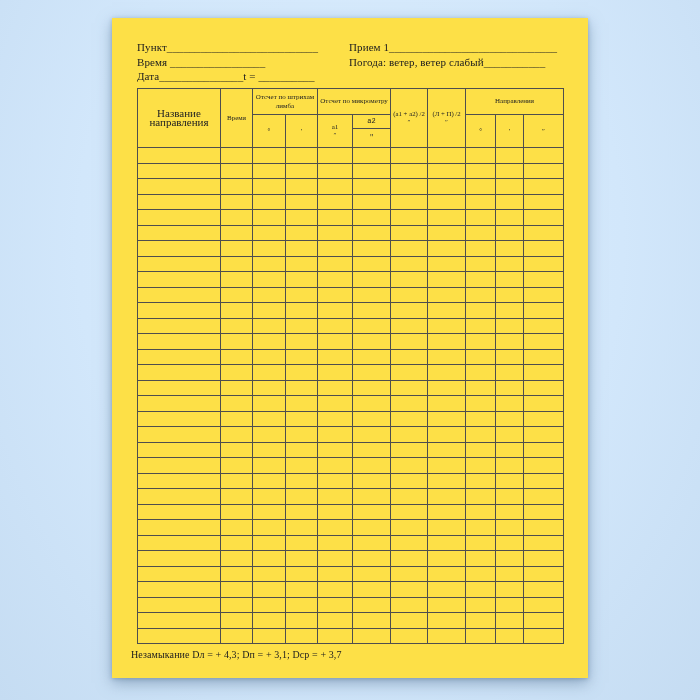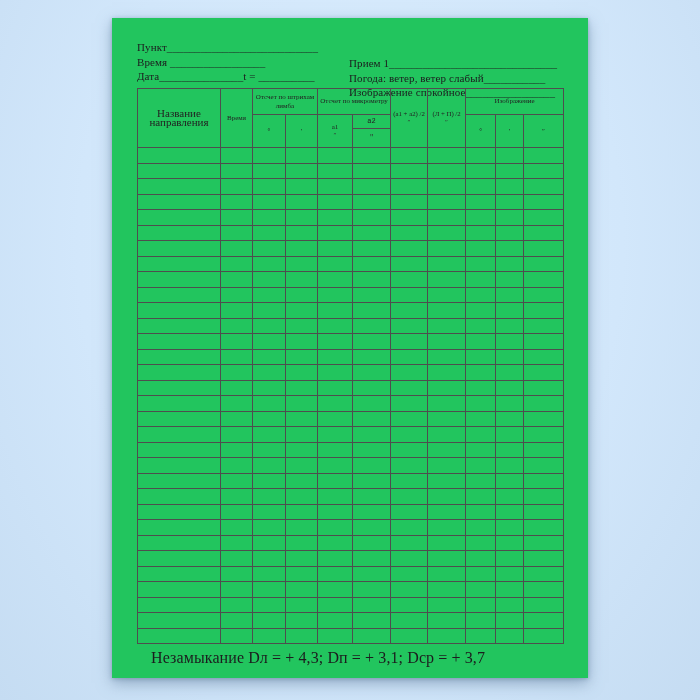--- a/index.html
+++ b/index.html
@@ -3,31 +3,31 @@
 <meta charset="utf-8">
 <style>
   html,body{margin:0;padding:0;}
   body{
     width:700px;height:700px;position:relative;overflow:hidden;
     background:radial-gradient(ellipse at 50% 35%, #dceefe 0%, #d2e7fb 55%, #c5dcf2 100%);
     font-family:"Liberation Serif", serif;
   }
   .paper{
     position:absolute;left:112px;top:18px;width:476px;height:660px;
-    background:#22c55e;
+    background:#fde047;
     box-shadow:0 5px 14px rgba(92,122,152,.55), 0 1px 4px rgba(92,122,152,.45);
   }
   .form-head{
     position:absolute;left:25px;top:22px;right:25px;
     display:flex;justify-content:space-between;
     font-size:11px;line-height:14.5px;color:#1c1c1e;
     letter-spacing:.1px;white-space:nowrap;
   }
   .head-left{width:205px;overflow:hidden;}
-  .head-right{width:214px;overflow:hidden;margin-top:16px;}
+  .head-right{width:214px;overflow:hidden;}
   table.journal{
     position:absolute;left:25px;top:70px;width:426px;
     border-collapse:collapse;table-layout:fixed;
   }
   table.journal th, table.journal td{
     border:1px solid #4e4e4e;padding:0;margin:0;
   }
   thead th{
     font-weight:normal;font-size:7px;line-height:8.5px;
     text-align:center;vertical-align:middle;color:#222;
@@ -36,39 +36,38 @@
   tr.h2{height:32px;}
   tbody td{height:14.5px;}
   .hdr-name{font-size:11px;line-height:9px;padding:0 4px;}
   .twoline{display:flex;flex-direction:column;justify-content:center;align-items:center;height:100%;}
   .nowrap{white-space:nowrap;font-size:6.8px;}
   .mark{font-size:7px;line-height:8px;color:#333;}
   .a2cell{vertical-align:top;font-family:Liberation Mono, monospace;}
   .a2top{height:13px;line-height:13px;border-bottom:1px solid #4e4e4e;font-size:7px;}
   .a2bot{height:18px;line-height:16px;font-size:7px;color:#333;}
   .closure{
-    position:absolute;left:39px;top:631px;
-    font-size:16px;color:#1c1c1e;letter-spacing:.1px;
+    position:absolute;left:19px;top:631px;
+    font-size:10px;color:#1c1c1e;letter-spacing:.1px;
   }
 </style>
 </head>
 <body>
 
 <div class="paper">
 
   <div class="form-head">
     <div class="head-left">
       <div>Пункт___________________________</div>
       <div>Время _________________</div>
       <div>Дата_______________t = __________</div>
     </div>
     <div class="head-right">
       <div>Прием 1______________________________</div>
       <div>Погода: ветер, ветер слабый___________</div>
-      <div>Изображение спокойное________________</div>
     </div>
   </div>
 
   <table class="journal">
     <colgroup>
       <col style="width:83px">
         <col style="width:32px">
         <col style="width:33px">
       <col style="width:32px">
         <col style="width:35px">
@@ -90,21 +89,21 @@
             <div class="nowrap">(a1 + a2) /2</div>
             <div class="mark">″</div>
           </div>
         </th>
         <th rowspan="2">
           <div class="twoline">
             <div class="nowrap">(Л + П) /2</div>
             <div class="mark">″</div>
           </div>
         </th>
-        <th colspan="3">Изображение</th>
+        <th colspan="3">Направления</th>
       </tr>
       <tr class="h2">
         <th>°</th>
         <th>′</th>
         <th>
           <div class="twoline">
             <div>a1</div>
             <div class="mark">″</div>
           </div>
         </th>

